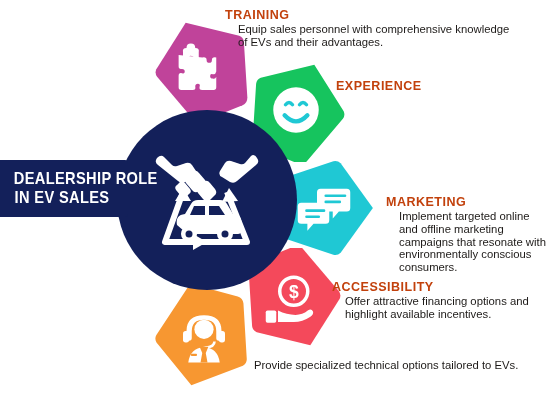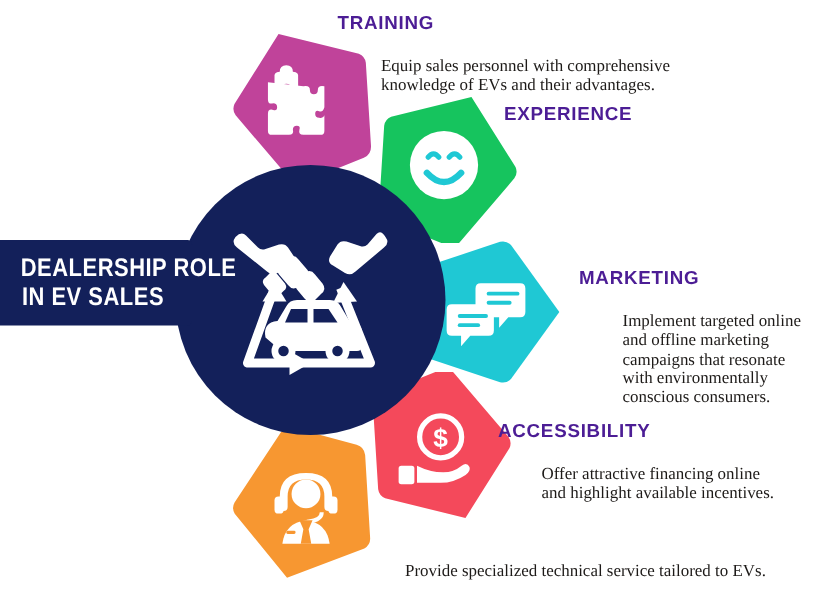--- a/index.html
+++ b/index.html
@@ -93,35 +93,35 @@
   .block {
     position: absolute;
     z-index: 25;
   }
   .block h3 {
     margin: 0 0 1px 0;
     font-family: "Liberation Sans", sans-serif;
     font-weight: bold;
     font-size: 12.5px;
     letter-spacing: 0.5px;
-    color: #4c1d95;
+    color: #c2410c;
     line-height: 14px;
   }
   .block p {
-    margin: 16px;
+    margin: 0;
     padding-left: 13px;
-    font-family: Liberation Serif, serif;
+    font-family: Liberation Sans, sans-serif;
     font-size: 11.3px;
     line-height: 12.8px;
     color: #1d1a18;
   }
 
   .block-training      { left: 225px; top: 8px;  width: 285px; }
-  .block-experience    { left: 336px; top: 69px; width: 205px; }
-  .block-marketing     { left: 386px; top: 178px; width: 164px; }
+  .block-experience    { left: 336px; top: 79px; width: 205px; }
+  .block-marketing     { left: 386px; top: 195px; width: 164px; }
   .block-accessibility { left: 332px; top: 280px; width: 200px; }
   .block-aftersales    { left: 241px; top: 359px; width: 290px; }
 </style>
 </head>
 <body>
 
 <div id="canvas">
 
   <div class="petal petal-training">
     <svg class="shape" viewBox="0 0 100 100">
@@ -260,20 +260,20 @@
     <h3>EXPERIENCE</h3>
   </div>
 
   <div class="block block-marketing">
     <h3>MARKETING</h3>
     <p>Implement targeted online and offline marketing campaigns that resonate with environmentally conscious consumers.</p>
   </div>
 
   <div class="block block-accessibility">
     <h3>ACCESSIBILITY</h3>
-    <p>Offer attractive financing online and highlight available incentives.</p>
+    <p>Offer attractive financing options and highlight available incentives.</p>
   </div>
 
   <div class="block block-aftersales">
-    <p>Provide specialized technical service tailored to EVs.</p>
+    <p>Provide specialized technical options tailored to EVs.</p>
   </div>
 
 </div>
 
 </body></html>

